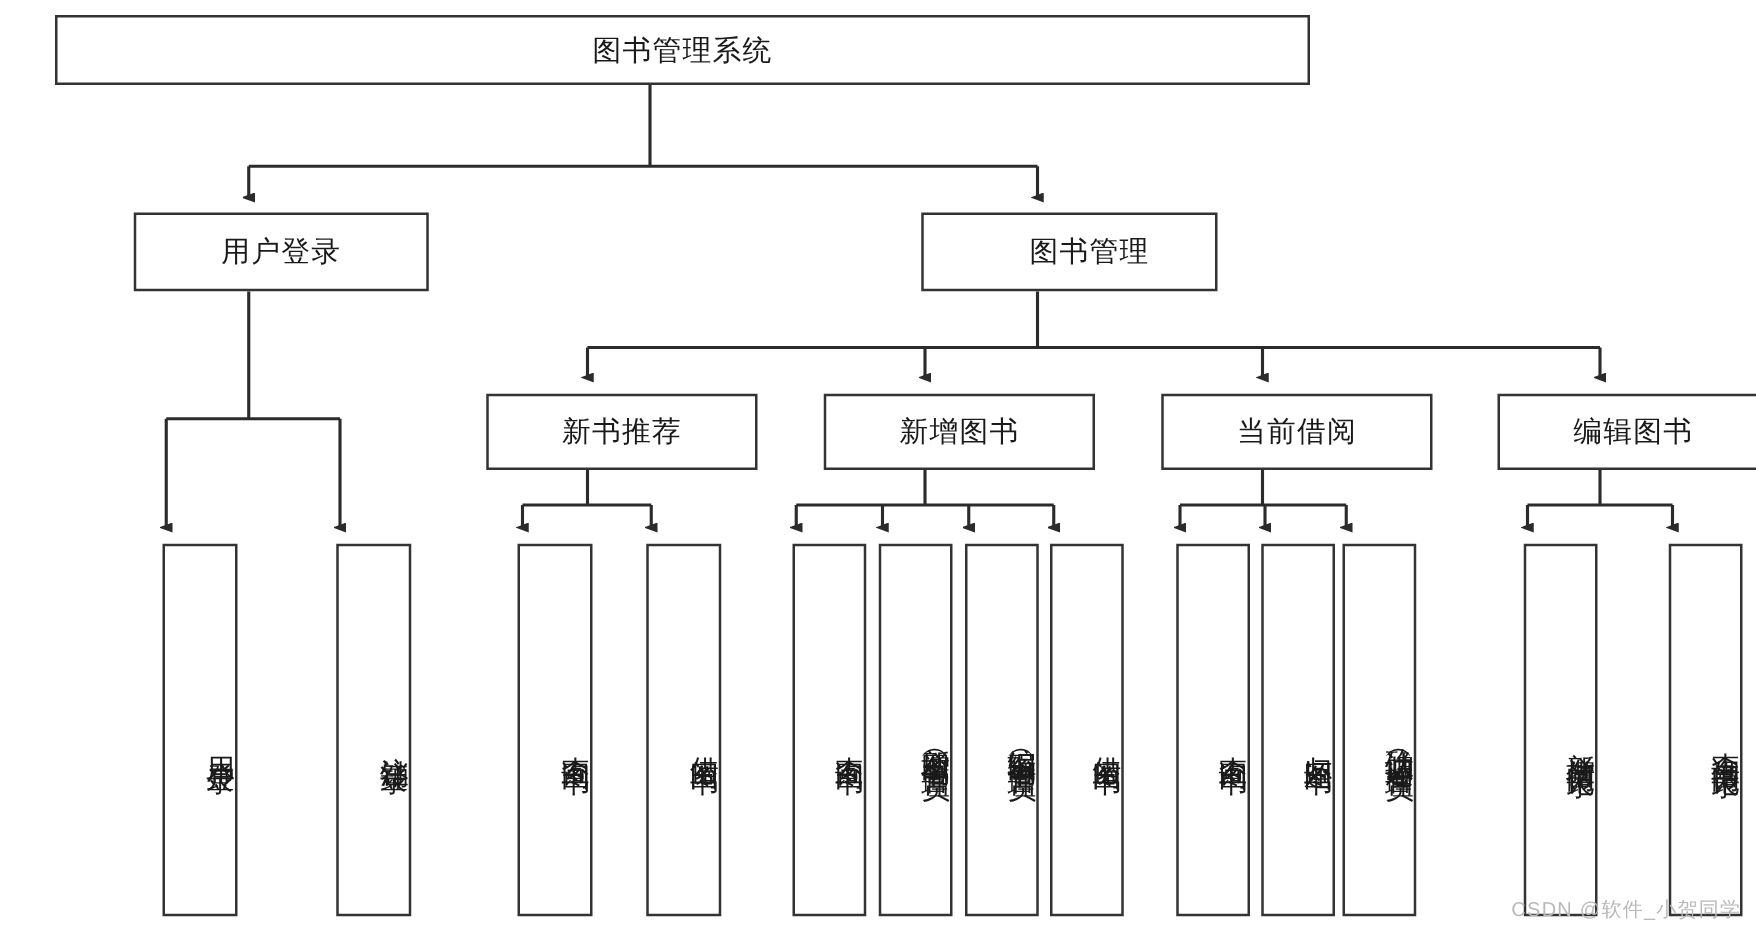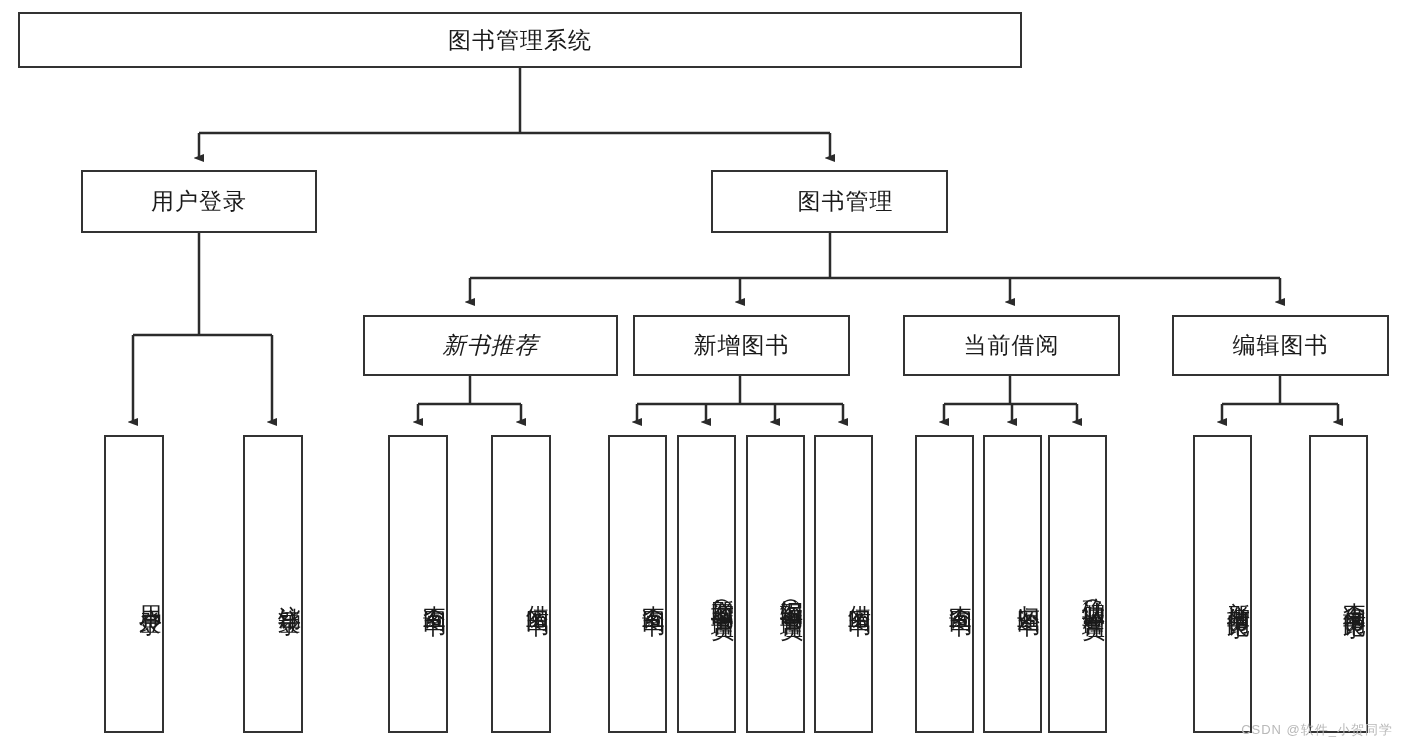--- a/index.html
+++ b/index.html
@@ -13,41 +13,42 @@
   #diagram{position:absolute;left:0;top:0;width:1405px;height:747px;}
   .node{
     position:absolute;
     box-sizing:border-box;
     border:2px solid #333333;
     background:#ffffff;
     display:flex;
     align-items:center;
     justify-content:center;
     color:#1a1a1a;
+    margin-left:26px;
   }
   .node.h{
     font-size:23px;
     letter-spacing:1px;
   }
   .node.v{
     writing-mode:vertical-rl;
     text-orientation:upright;
     font-size:23px;
     letter-spacing:3px;
     line-height:1;
     padding-top:18px;
     align-items:flex-start;
     justify-content:center;
   }
   .node.v span{display:block;}
   svg.edges{position:absolute;left:0;top:0;width:1405px;height:747px;pointer-events:none;}
   .watermark{
     position:absolute;
     right:12px;bottom:8px;
-    font-size:13px;
+    font-size:16px;
     color:#b9b9b9;
     letter-spacing:1px;
     white-space:nowrap;
   }
 </style>
 </head>
 <body>
 
 <div id="diagram">
 
@@ -105,21 +106,21 @@
     <span>图书管理系统</span>
   </div>
 
   <div class="node h" style="left:81px;top:170px;width:236px;height:63px;">
     <span>用户登录</span>
   </div>
   <div class="node h" style="left:711px;top:170px;width:237px;height:63px;padding-left:32px;">
     <span>图书管理</span>
   </div>
 
-  <div class="node h" style="left:363px;top:315px;width:255px;height:61px;font-style:italic;">
+  <div class="node h" style="left:363px;top:315px;width:217px;height:61px;">
     <span>新书推荐</span>
   </div>
   <div class="node h" style="left:633px;top:315px;width:217px;height:61px;">
     <span>新增图书</span>
   </div>
   <div class="node h" style="left:903px;top:315px;width:217px;height:61px;">
     <span>当前借阅</span>
   </div>
   <div class="node h" style="left:1172px;top:315px;width:217px;height:61px;">
     <span>编辑图书</span>

